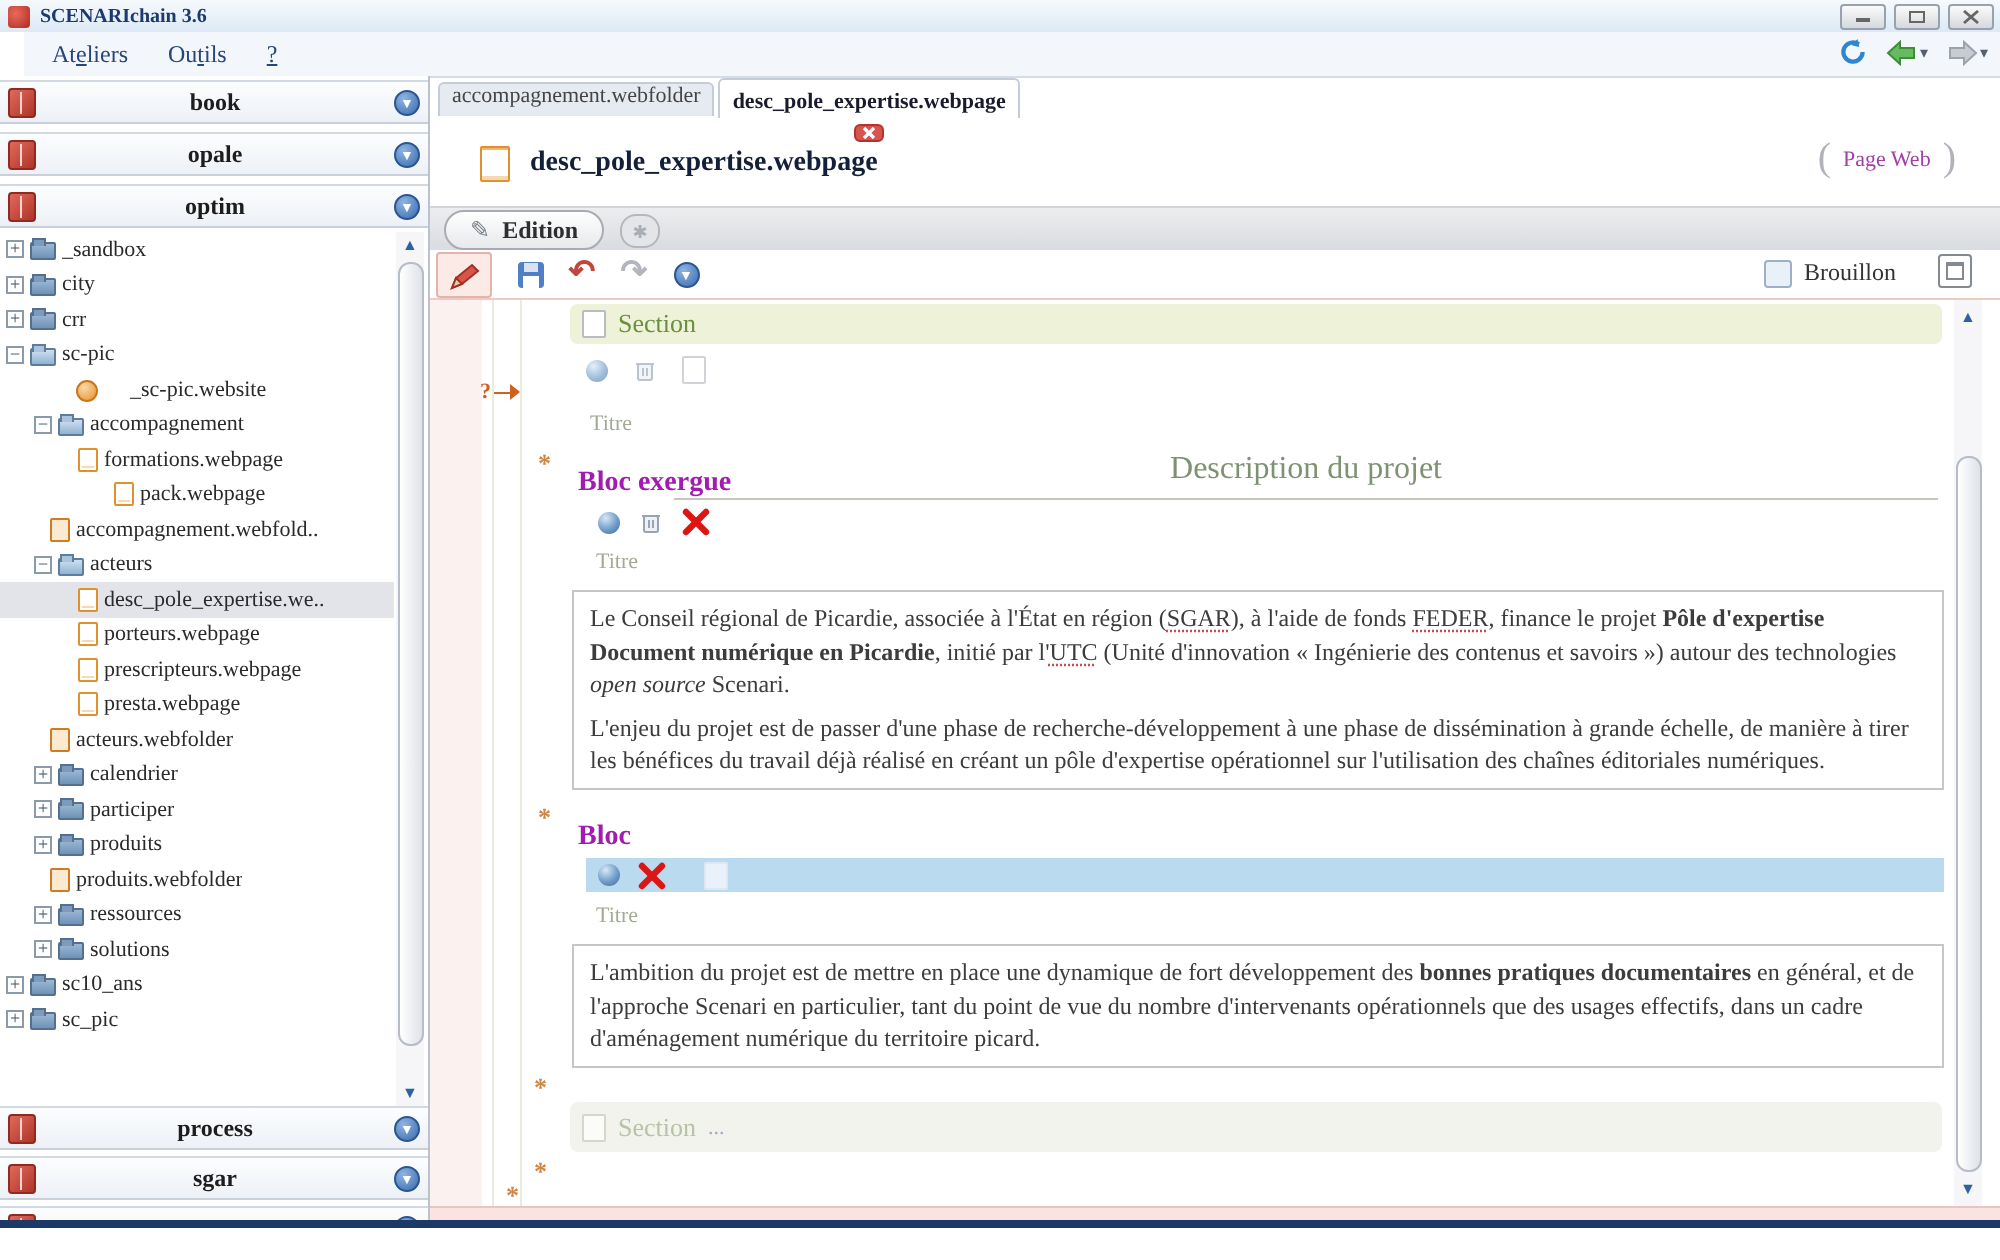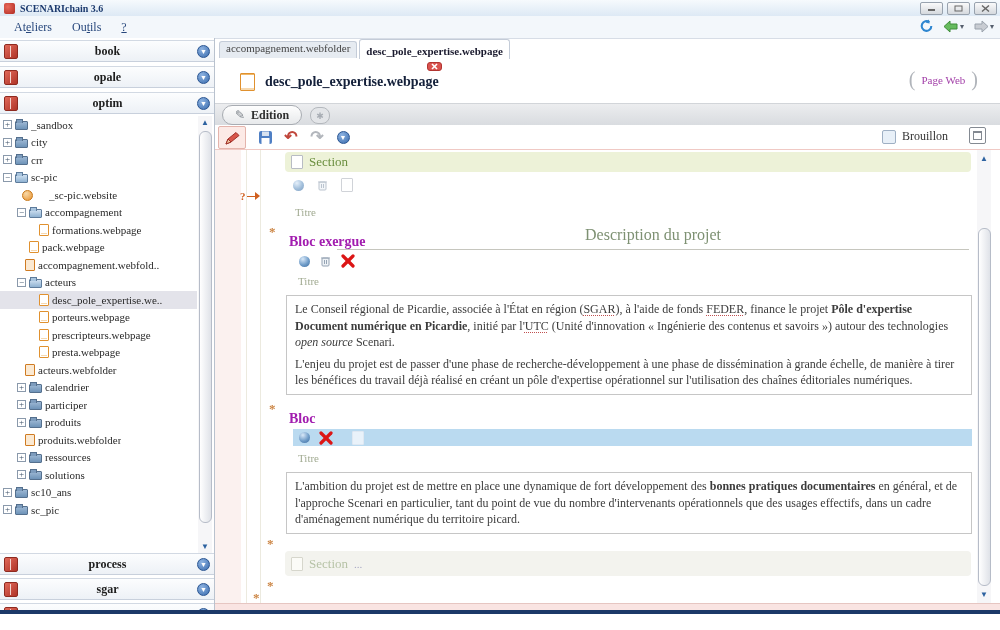--- a/index.html
+++ b/index.html
@@ -12,21 +12,21 @@
   
   #titlebar{position:absolute;left:0;top:0;right:0;height:16px;
             background:linear-gradient(#f6fafd,#dde9f5);display:flex;align-items:center;}
   #app-logo{width:11px;height:11px;margin:0 5px 0 4px;border-radius:2px;
             background:radial-gradient(circle at 35% 35%,#e86a5a,#b02a22);}
   #app-title{font-size:10px;font-weight:bold;color:#1c3a6e;}
   .winbtns{position:absolute;right:3px;top:2px;display:flex;gap:4px;}
   .winbtn{width:21px;height:11px;border:1px solid #98a2ae;border-radius:2px;
           background:linear-gradient(#fafafa,#d5d9de);display:flex;align-items:center;justify-content:center;}
   .winbtn svg{display:block;}
-  #menubar{position:absolute;left:0;top:16px;right:0;height:22px;background:#f3f7fb;
+  #menubar{position:absolute;left:12px;top:16px;right:0;height:22px;background:#f3f7fb;
            border-bottom:1px solid #d7dde6;display:flex;align-items:center;}
   .menu-item{font-size:12px;color:#27477c;margin-left:8px;padding:2px 6px;cursor:default;}
   .nav-icons{position:absolute;right:6px;top:19px;display:flex;align-items:center;gap:9px;}
   .caret{font-size:8px;color:#56606e;margin-left:1px;}
   .navgrp{display:flex;align-items:center;}
 
   
   #sidebar{position:absolute;left:0;top:38px;width:214px;bottom:4px;background:#fff;
            border-right:1px solid #b9c2ce;}
   .ws-row{position:absolute;left:0;right:0;height:22px;display:flex;align-items:center;
@@ -241,39 +241,39 @@
           <span class="t-icon icon-folder"></span>
           <span class="t-label">crr</span>
         </div>
 
         <div class="tree-row" style="padding-left: 3px;">
           <span class="exp">−</span>
           <span class="t-icon icon-folder-open"></span>
           <span class="t-label">sc-pic</span>
         </div>
 
-        <div class="tree-row" style="padding-left: 1px; gap: 16px;">
+        <div class="tree-row" style="padding-left: 17px; gap: 16px;">
           <span class="exp noexp"></span>
           <span class="t-icon icon-website"></span>
           <span class="t-label">_sc-pic.website</span>
         </div>
 
         <div class="tree-row" style="padding-left: 17px;">
           <span class="exp">−</span>
           <span class="t-icon icon-folder-open"></span>
           <span class="t-label">accompagnement</span>
         </div>
 
         <div class="tree-row" style="padding-left: 31px;">
           <span class="exp noexp"></span>
           <span class="t-icon icon-webpage"></span>
           <span class="t-label">formations.webpage</span>
         </div>
 
-        <div class="tree-row" style="padding-left: 21px; text-align: center;">
+        <div class="tree-row" style="padding-left: 49px; text-align: center;">
           <span class="exp noexp"></span>
           <span class="t-icon icon-webpage"></span>
           <span class="t-label">pack.webpage</span>
         </div>
 
         <div class="tree-row" style="padding-left: 17px;">
           <span class="exp noexp"></span>
           <span class="t-icon icon-webfolder"></span>
           <span class="t-label">accompagnement.webfold..</span>
         </div>

